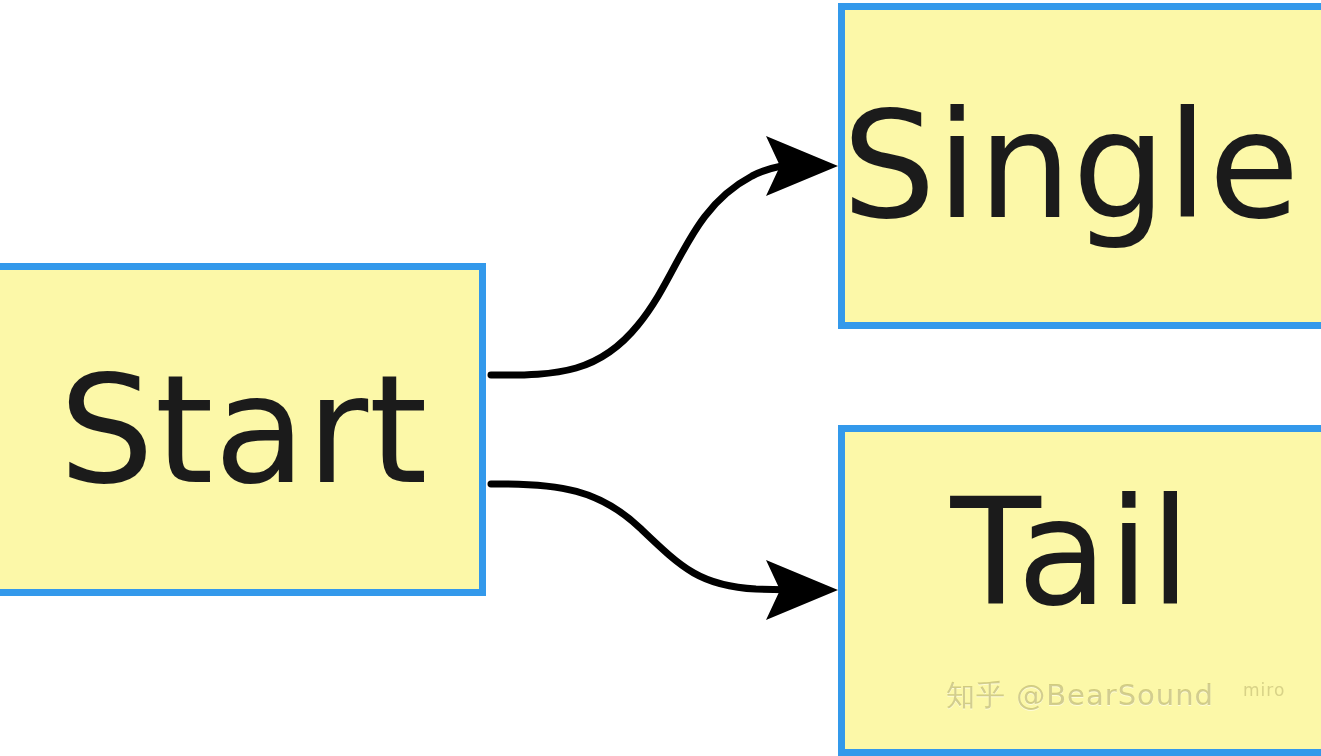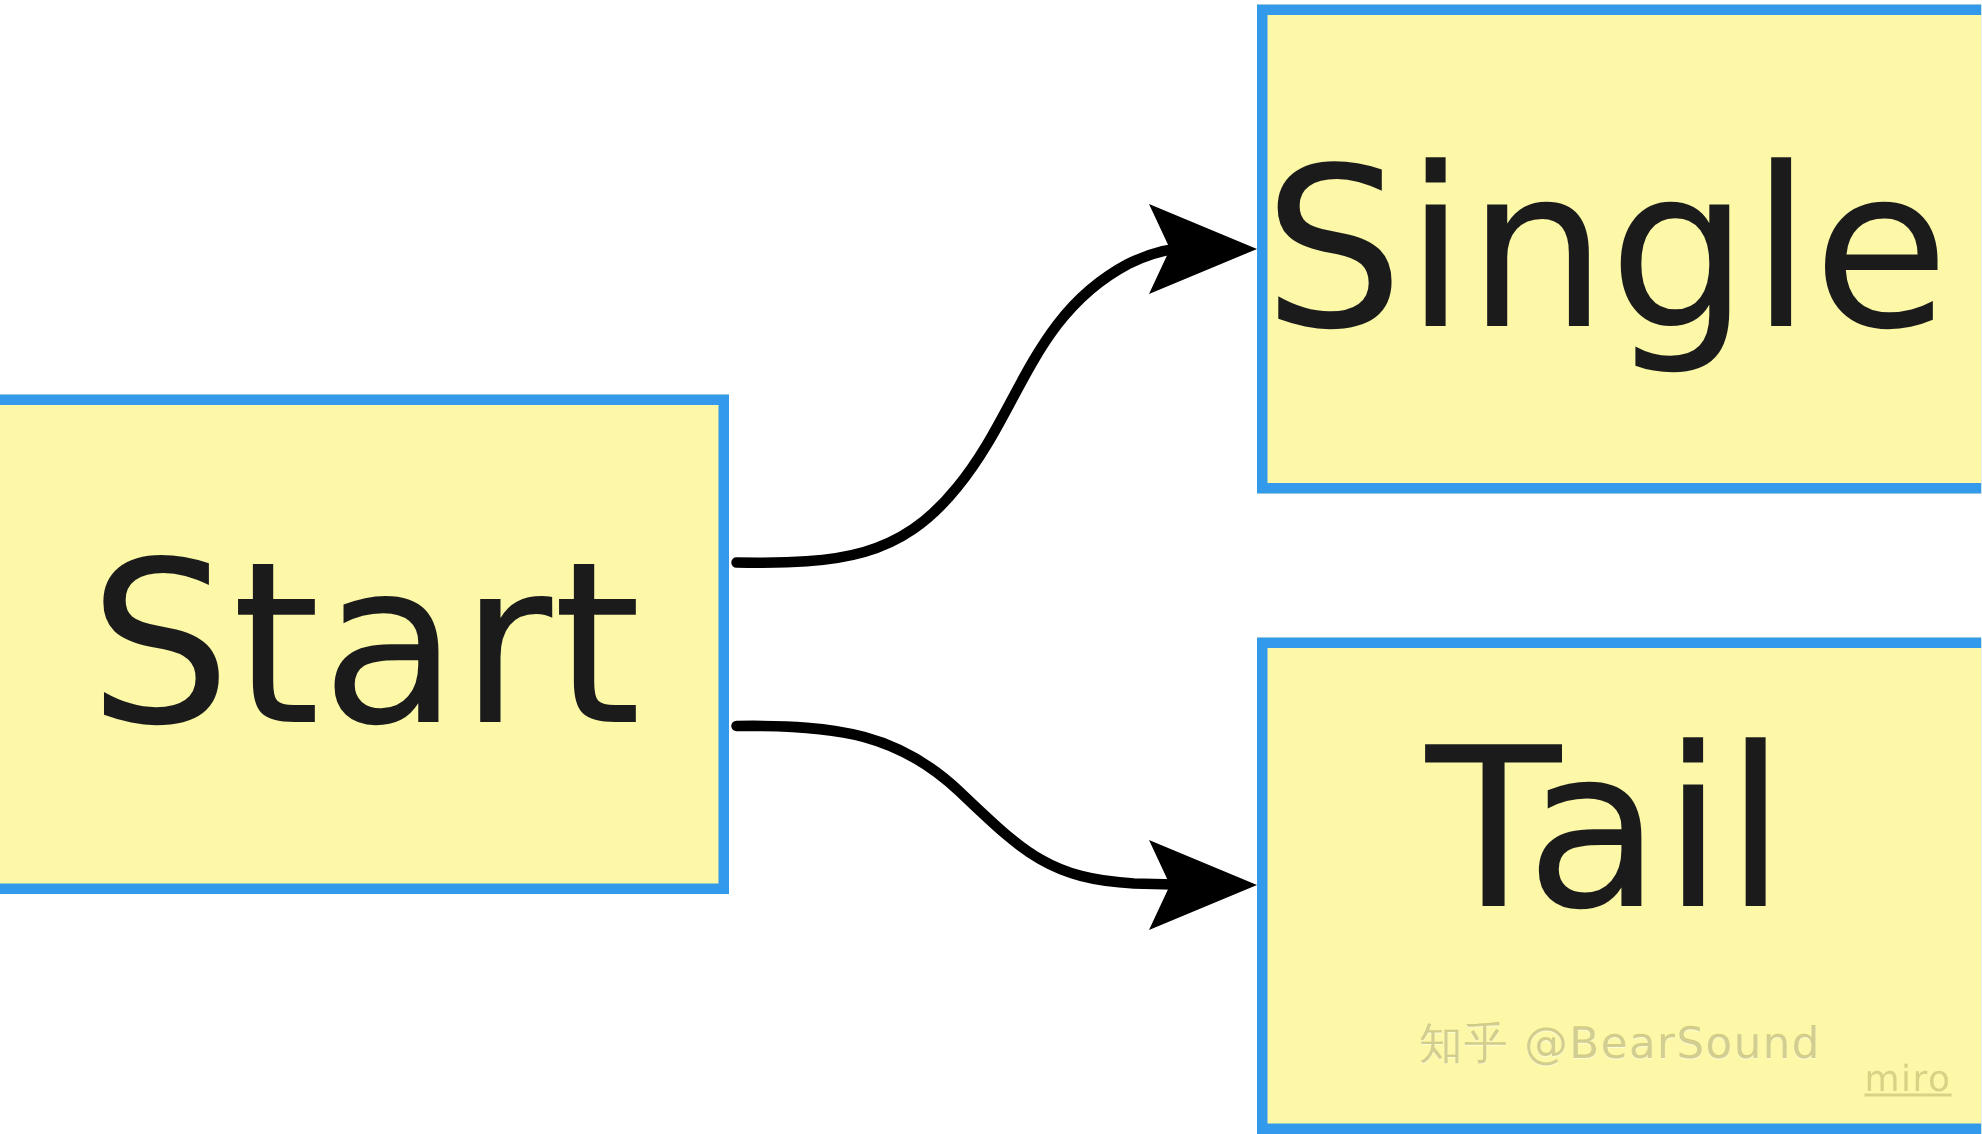--- a/index.html
+++ b/index.html
@@ -85,26 +85,25 @@
     top: 676px;
     color: rgba(183, 176, 100, 0.62);
     font-size: 29px;
     letter-spacing: 1px;
     white-space: nowrap;
     text-shadow: 0 1px 0 rgba(255,255,255,0.55);
   }
   #watermark-sub {
     position: absolute;
     left: 1243px;
-    top: 705px;
+    top: 680px;
     color: rgba(190, 183, 112, 0.58);
-    font-size: 24px;
+    font-size: 17px;
     letter-spacing: 1px;
     white-space: nowrap;
-    text-decoration: underline;
   }
 </style>
 </head>
 <body>
 
 <div id="canvas">
 
   <svg id="edges" viewBox="0 0 1321 756" width="1321" height="756" xmlns="http://www.w3.org/2000/svg">
 
     <g>

